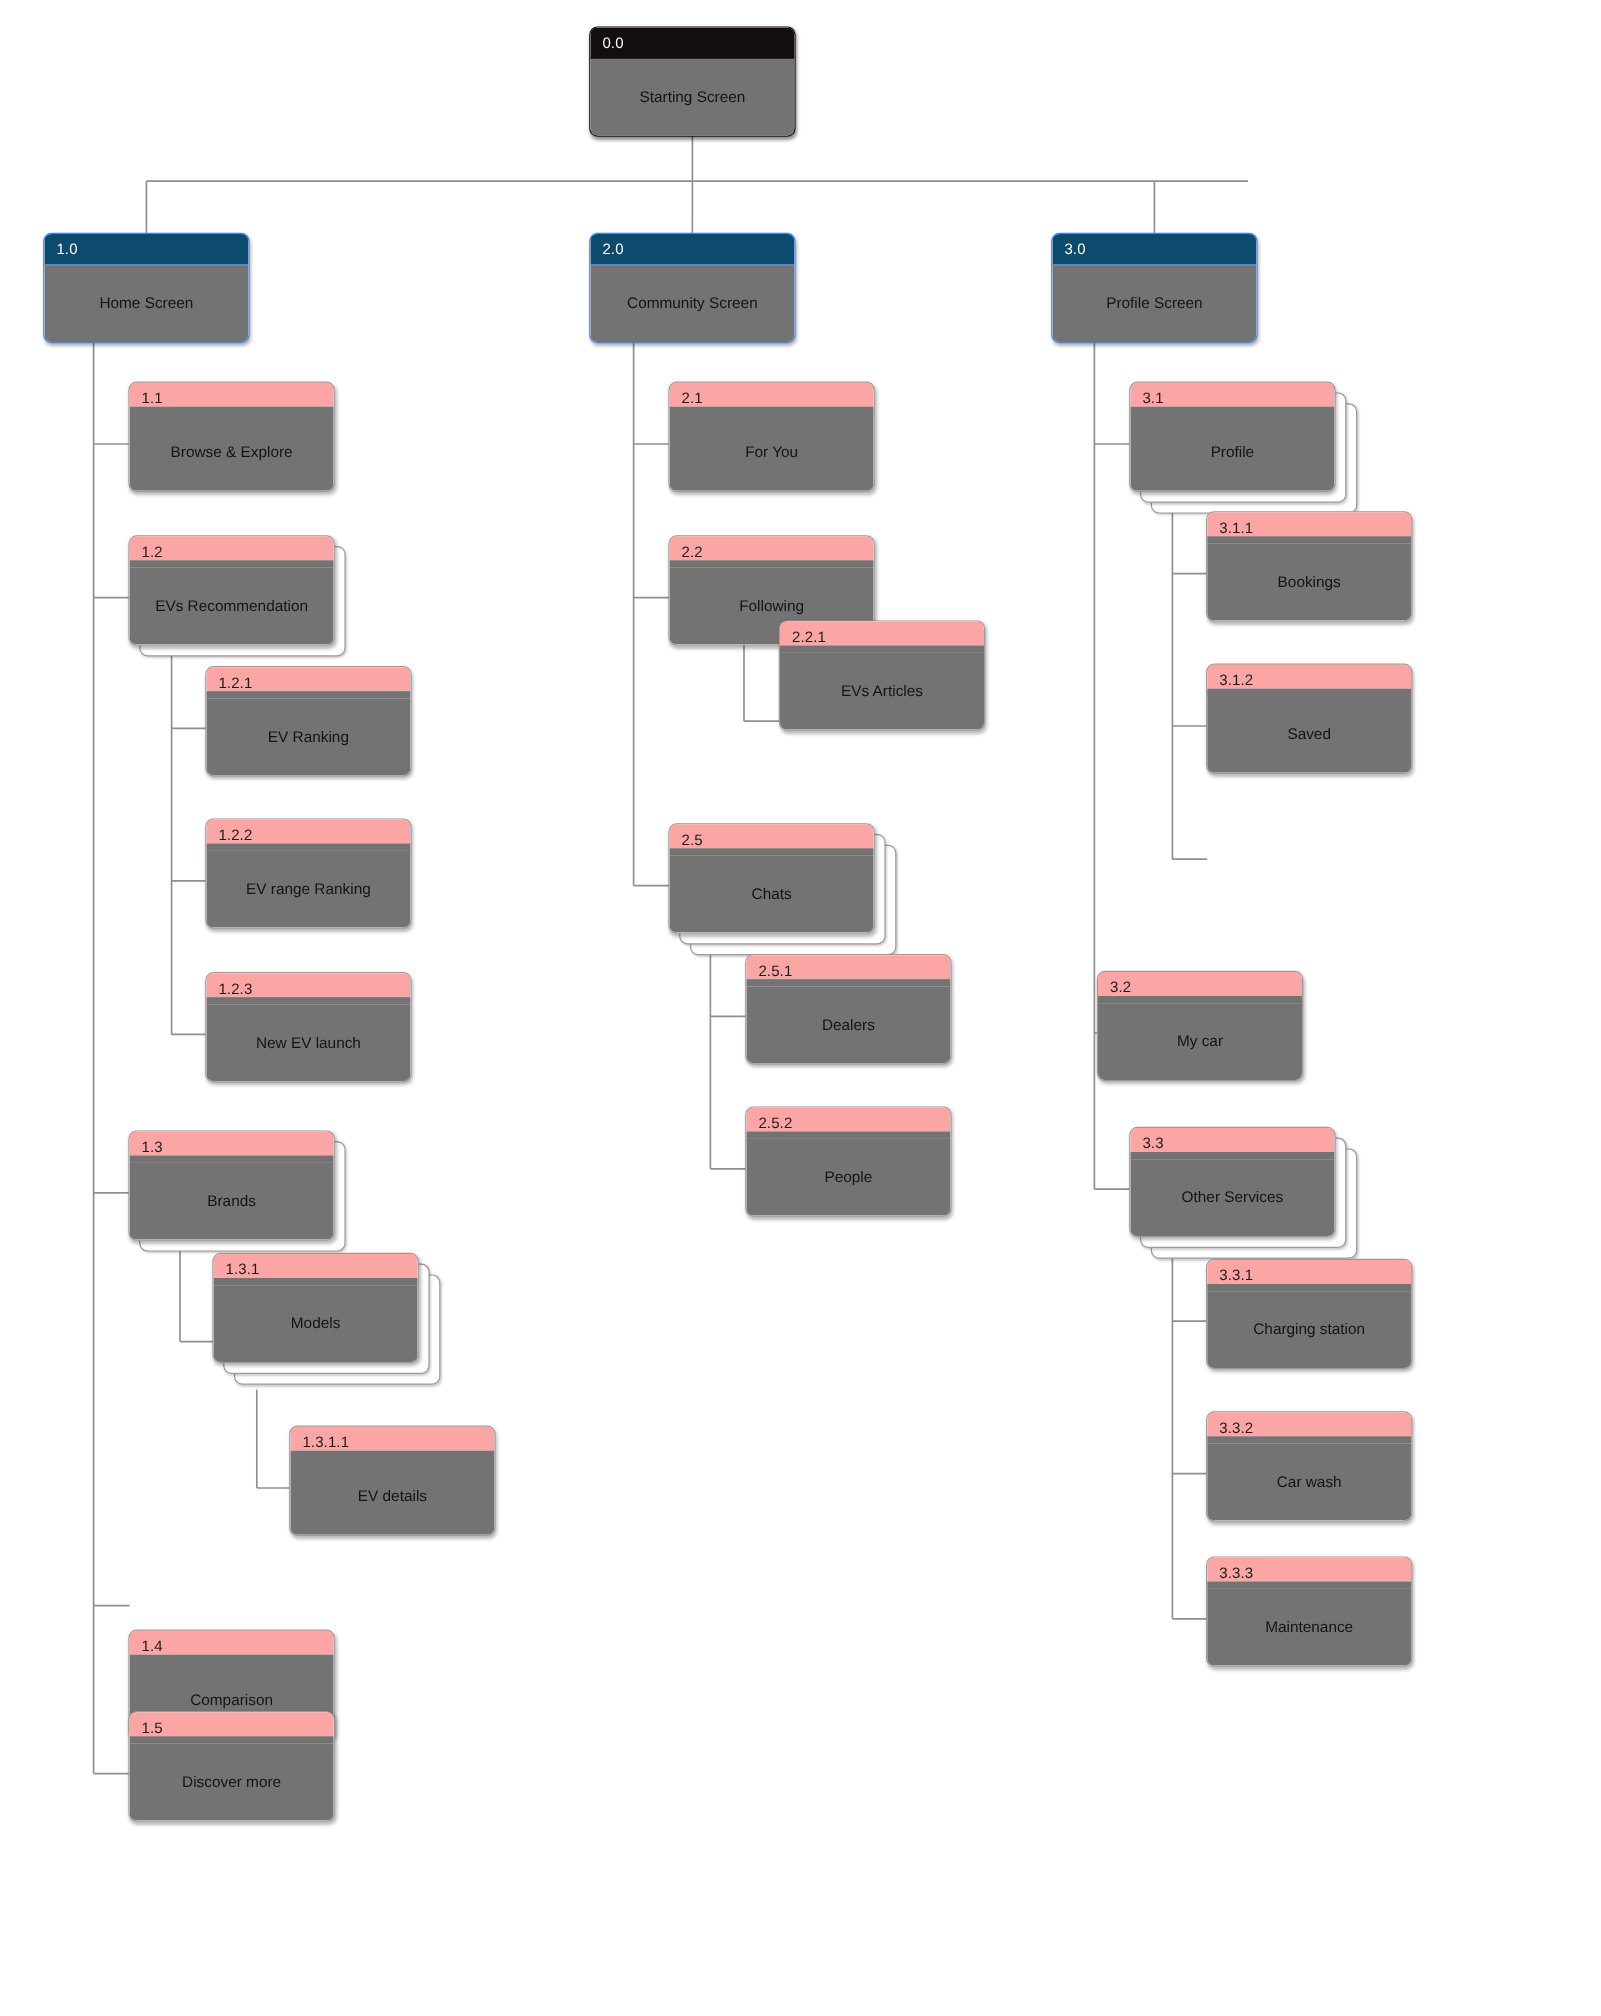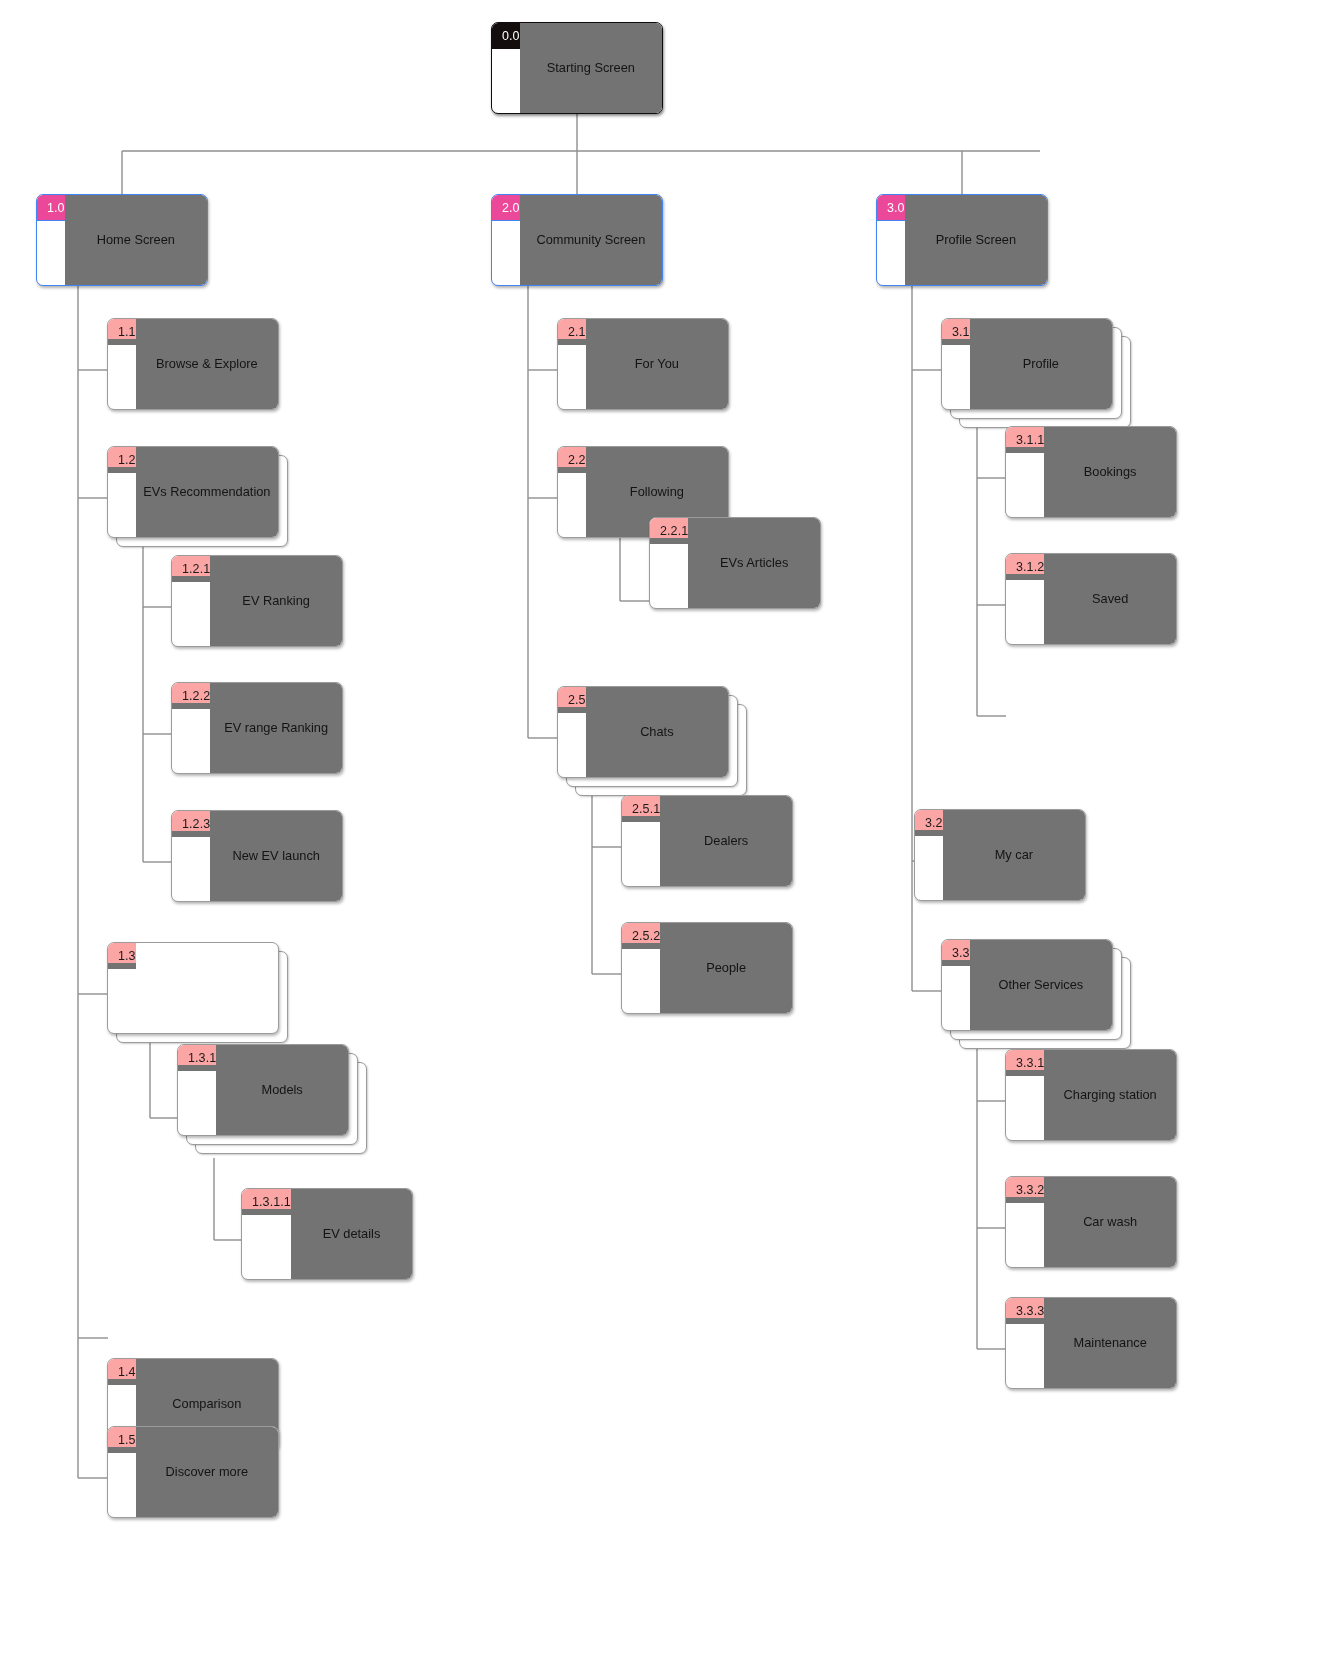--- a/index.html
+++ b/index.html
@@ -42,21 +42,21 @@
     position: absolute;
     left: 0; top: 0;
     width: 172px;
     height: 92px;
     background: #ffffff;
     border: 1px solid #9b9b9b;
     border-radius: 7px;
     box-shadow: 1px 2px 3px rgba(0,0,0,0.28);
     overflow: hidden;
     display: flex;
-    flex-direction: row;
+    flex-direction: column;
   }
   .node .hdr {
     height: 26px;
     flex: 0 0 26px;
     background: #fca5a5;
     color: #1b1b1b;
     font-size: 12.5px;
     line-height: 26px;
     padding-left: 10px;
     letter-spacing: 0.1px;
@@ -85,21 +85,21 @@
     color: #ffffff;
     border-bottom: 1px solid #140d0d;
   }
 
   
   .node.blue .card {
     border: 1.6px solid #4285f4;
     box-shadow: 1px 2px 3px rgba(0,0,0,0.30);
   }
   .node.blue .hdr {
-    background: #ec4899;
+    background: #0c4a6e;
     color: #ffffff;
     border-bottom: 1px solid #4285f4;
   }
 </style>
 </head>
 <body>
 
 <div id="canvas">
 
   <svg id="edges" viewBox="0 0 1334 1680" width="1334" height="1680">
@@ -221,20 +221,21 @@
     <div class="card">
       <div class="hdr">1.2.3</div>
       <div class="body">New EV launch</div>
     </div>
   </div>
 
   <div class="node" style="left:107px; top:942px;">
     <div class="stack" style="transform:translate(9px,9px);"></div>
     <div class="card">
       <div class="hdr">1.3</div>
+      <div class="body">Brands</div>
     </div>
   </div>
 
   <div class="node" style="left:177px; top:1044px;">
     <div class="stack" style="transform:translate(18px,18px);"></div>
     <div class="stack" style="transform:translate(9px,9px);"></div>
     <div class="card">
       <div class="hdr">1.3.1</div>
       <div class="body">Models</div>
     </div>

